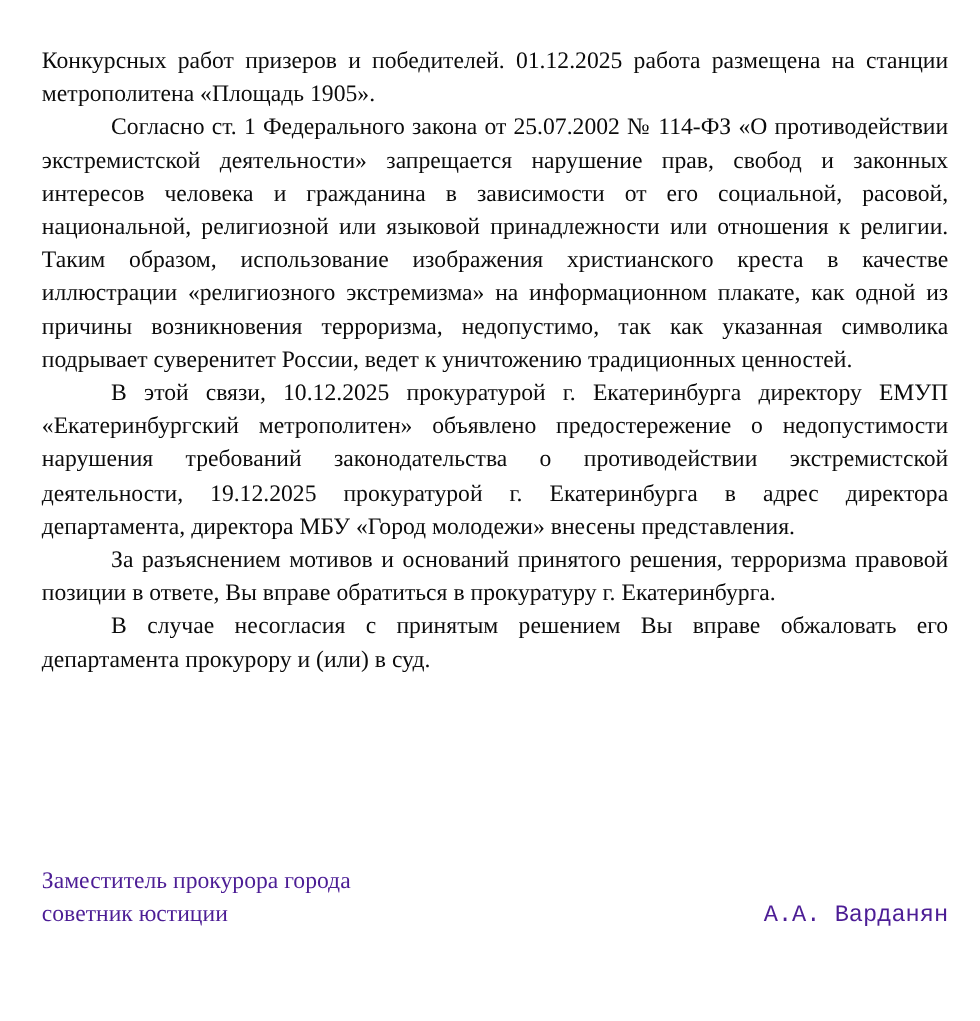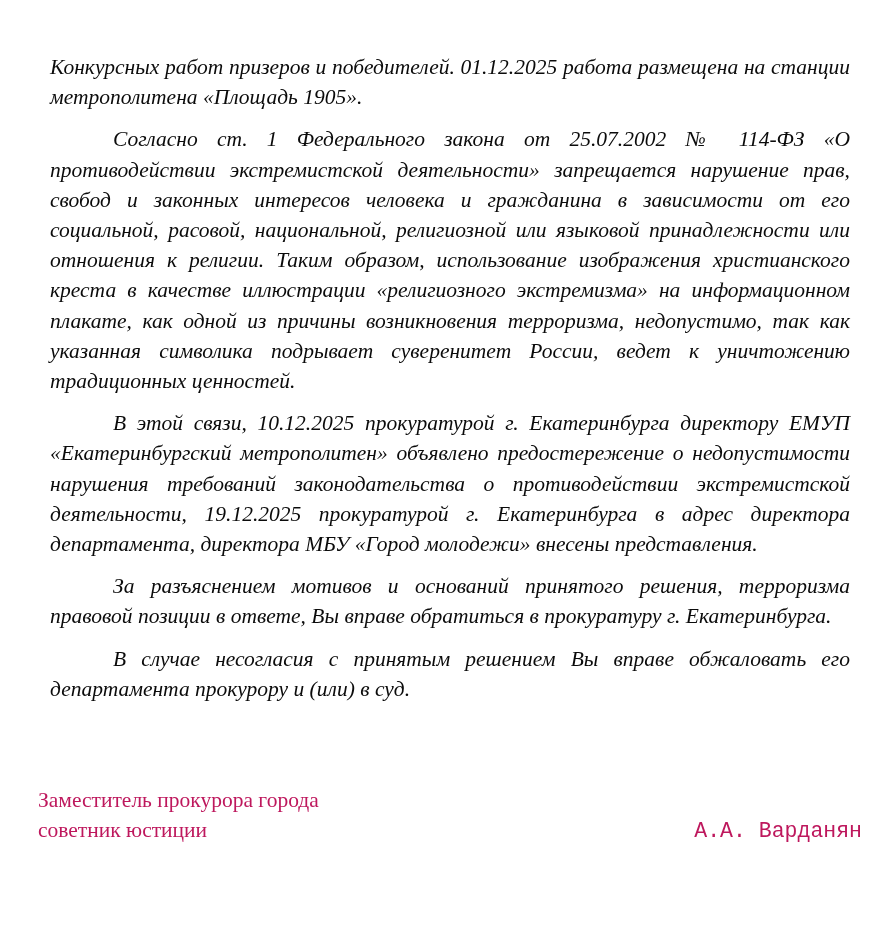--- a/index.html
+++ b/index.html
@@ -33,25 +33,24 @@
     width: 824px;
     font-size: 21.5px;
     line-height: 30.2px;
     text-align: justify;
     text-justify: inter-word;
     color: #0b0b0b;
     hyphens: none;
   }
 
   .para {
-    margin: 12px;
+    margin: 0;
     text-align: justify;
     text-justify: inter-word;
     text-indent: 0;
-    font-style: italic;
   }
   .para.indent {
     text-indent: 63px;
   }
   
   .para::after {
     content: "";
     display: inline-block;
     width: 100%;
   }
@@ -64,21 +63,21 @@
     left: 38px;
     right: 29px;
     top: 785px;
   }
   .sig-row {
     display: flex;
     align-items: baseline;
     justify-content: space-between;
     font-size: 21.5px;
     line-height: 30px;
-    color: #be185d;
+    color: #4c1d95;
   }
   .sig-row + .sig-row {
   }
   .sig-title {
     white-space: nowrap;
   }
   .sig-name {
     white-space: nowrap;
     text-align: right;
     font-family: Liberation Mono, monospace;

